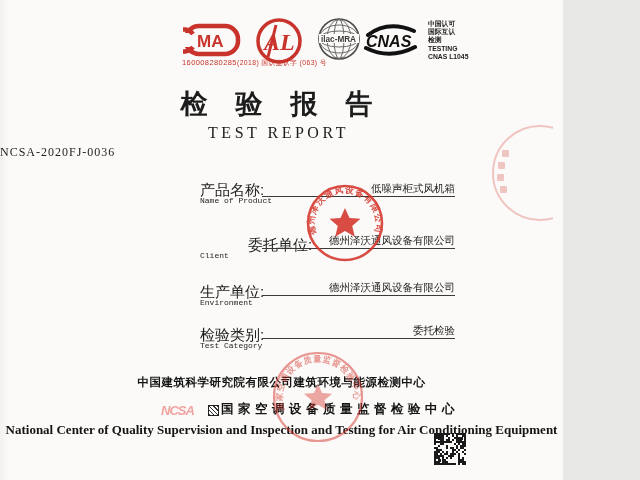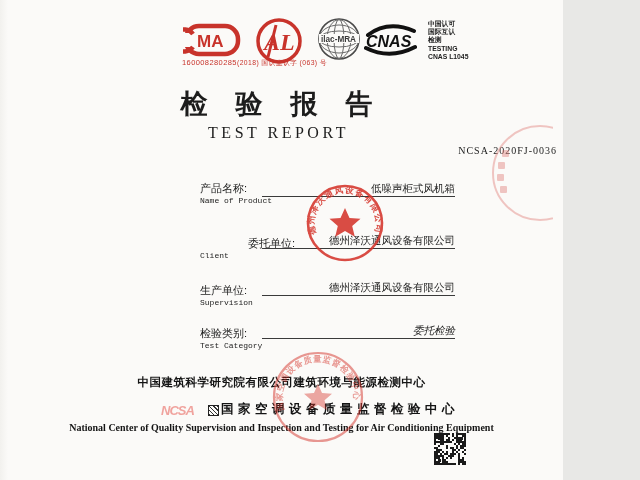--- a/index.html
+++ b/index.html
@@ -17,33 +17,33 @@
   .abs{position:absolute;}
   .serif{font-family:"Liberation Serif","DejaVu Serif",serif;}
 
   
   .logo-caption{font-size:7.5px;color:#c8332b;white-space:nowrap;letter-spacing:.4px;}
   .accred{font-size:6.8px;font-weight:bold;color:#222;line-height:8.2px;white-space:nowrap;}
 
   
   .title-zh{left:0;right:10px;top:86px;text-align:center;font-size:27px;font-weight:bold;color:#1c1c1c;letter-spacing:28px;text-indent:28px;white-space:nowrap;}
   .title-en{left:0;right:6px;top:124px;text-align:center;font-size:16px;letter-spacing:3.5px;color:#1c1c1c;font-weight:500;white-space:nowrap;}
-  .title-no{left:0;right:6px;top:145px;text-align:right;font-size:10px;letter-spacing:1px;color:#1c1c1c;white-space:nowrap;}
-
-  
-  .f-label{font-size:11px;color:#1d1d1d;white-space:nowrap;text-align:center;}
+  .title-no{left:0;right:6px;top:145px;text-align:left;font-size:12px;letter-spacing:1px;color:#1c1c1c;white-space:nowrap;}
+
+  
+  .f-label{font-size:15px;color:#1d1d1d;white-space:nowrap;text-align:center;}
   .f-en{font-size:8px;color:#1d1d1d;white-space:nowrap;font-family:Liberation Mono, monospace;}
   .f-line{left:262px;width:193px;border-bottom:1px solid #3a3a3a;height:0;}
   .f-value{left:262px;width:193px;text-align:right;font-size:10.5px;color:#1d1d1d;white-space:nowrap;}
 
   
   .org-zh{left:0;right:0;top:375px;text-align:center;font-size:11.5px;font-weight:bold;color:#141414;letter-spacing:.5px;white-space:nowrap;}
   .org-en{left:0;right:0;top:390px;text-align:center;font-size:8px;font-weight:bold;color:#141414;white-space:nowrap;}
   .center-zh{left:221px;top:401px;font-size:12.5px;font-weight:bold;color:#141414;letter-spacing:4.5px;white-space:nowrap;}
-  .center-en{left:0;right:0;top:422px;text-align:center;font-size:10px;font-weight:bold;color:#141414;white-space:nowrap;}
+  .center-en{left:0;right:0;top:422px;text-align:center;font-size:13px;font-weight:bold;color:#141414;white-space:nowrap;}
   .ncsa{left:161px;top:403px;font-size:13px;font-weight:bold;font-style:italic;color:#f0a39e;letter-spacing:-1px;}
   .ncsa-mark{left:208px;top:405px;width:9px;height:9px;border:1.5px solid #222;background:
     repeating-linear-gradient(45deg,#333 0 1px,transparent 1px 3px);}
 </style>
 </head>
 <body>
 
 <div class="page">
 
   <svg class="abs" style="left:183px;top:23px;" width="58" height="34" viewBox="0 0 58 34">
@@ -93,27 +93,27 @@
   <div class="abs f-en" style="left:200px;top:196px;">Name of Product</div>
   <div class="abs f-value" style="top:182px;">低噪声柜式风机箱</div>
   <div class="abs f-line" style="top:196px;"></div>
 
   <div class="abs f-label" style="left:200px;top:236px;margin-left:48px;">委托单位:</div>
   <div class="abs f-en" style="left:200px;top:251px;">Client</div>
   <div class="abs f-value" style="top:234px;">德州泽沃通风设备有限公司</div>
   <div class="abs f-line" style="top:248px;"></div>
 
   <div class="abs f-label" style="left:200px;top:283px;">生产单位:</div>
-  <div class="abs f-en" style="left:200px;top:298px;">Supervision</div>
+  <div class="abs f-en" style="left:200px;top:298px;">Environment</div>
   <div class="abs f-value" style="top:281px;">德州泽沃通风设备有限公司</div>
   <div class="abs f-line" style="top:295px;"></div>
 
   <div class="abs f-label" style="left:200px;top:326px;">检验类别:</div>
   <div class="abs f-en" style="left:200px;top:341px;">Test Category</div>
-  <div class="abs f-value" style="top:324px;font-style:italic;">委托检验</div>
+  <div class="abs f-value" style="top:324px;">委托检验</div>
   <div class="abs f-line" style="top:338px;"></div>
 
   <div class="abs org-zh">中国建筑科学研究院有限公司建筑环境与能源检测中心</div>
   <div class="abs ncsa">NCSA</div>
   <div class="abs ncsa-mark"></div>
   <div class="abs center-zh">国家空调设备质量监督检验中心</div>
   <div class="abs center-en serif">National Center of Quality Supervision and Inspection and Testing for Air Conditioning Equipment</div>
 
   <svg class="abs" style="left:434px;top:433px;" width="32" height="32" viewBox="0 0 32 32">
     <g fill="#1a1a1a">

